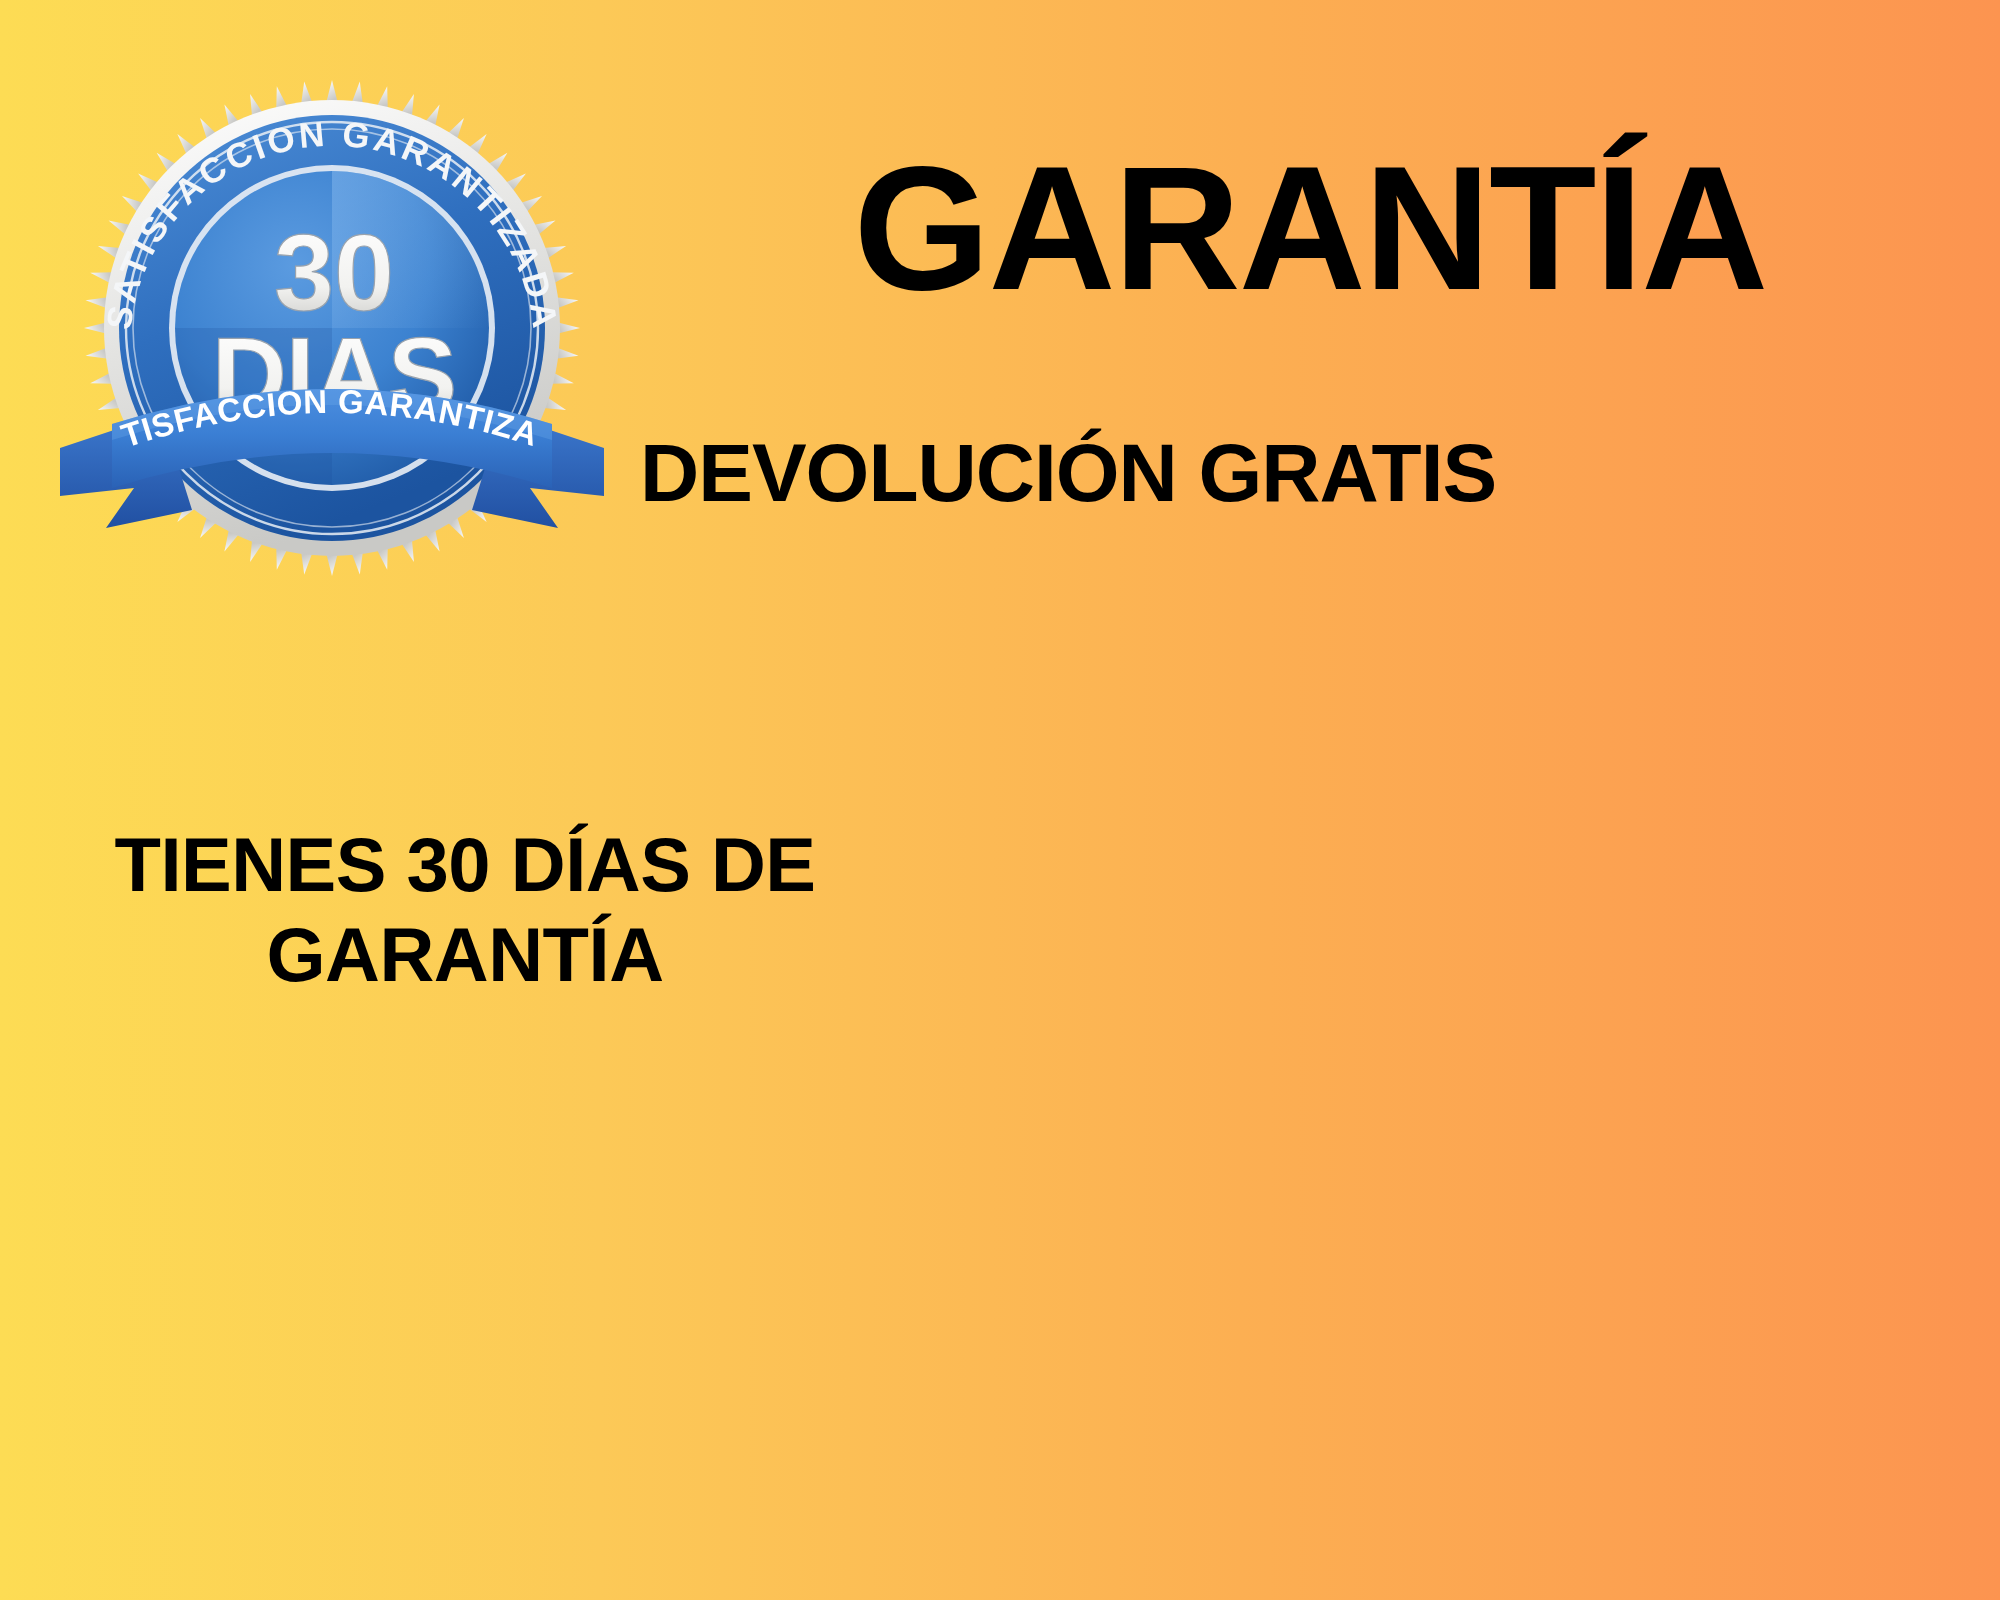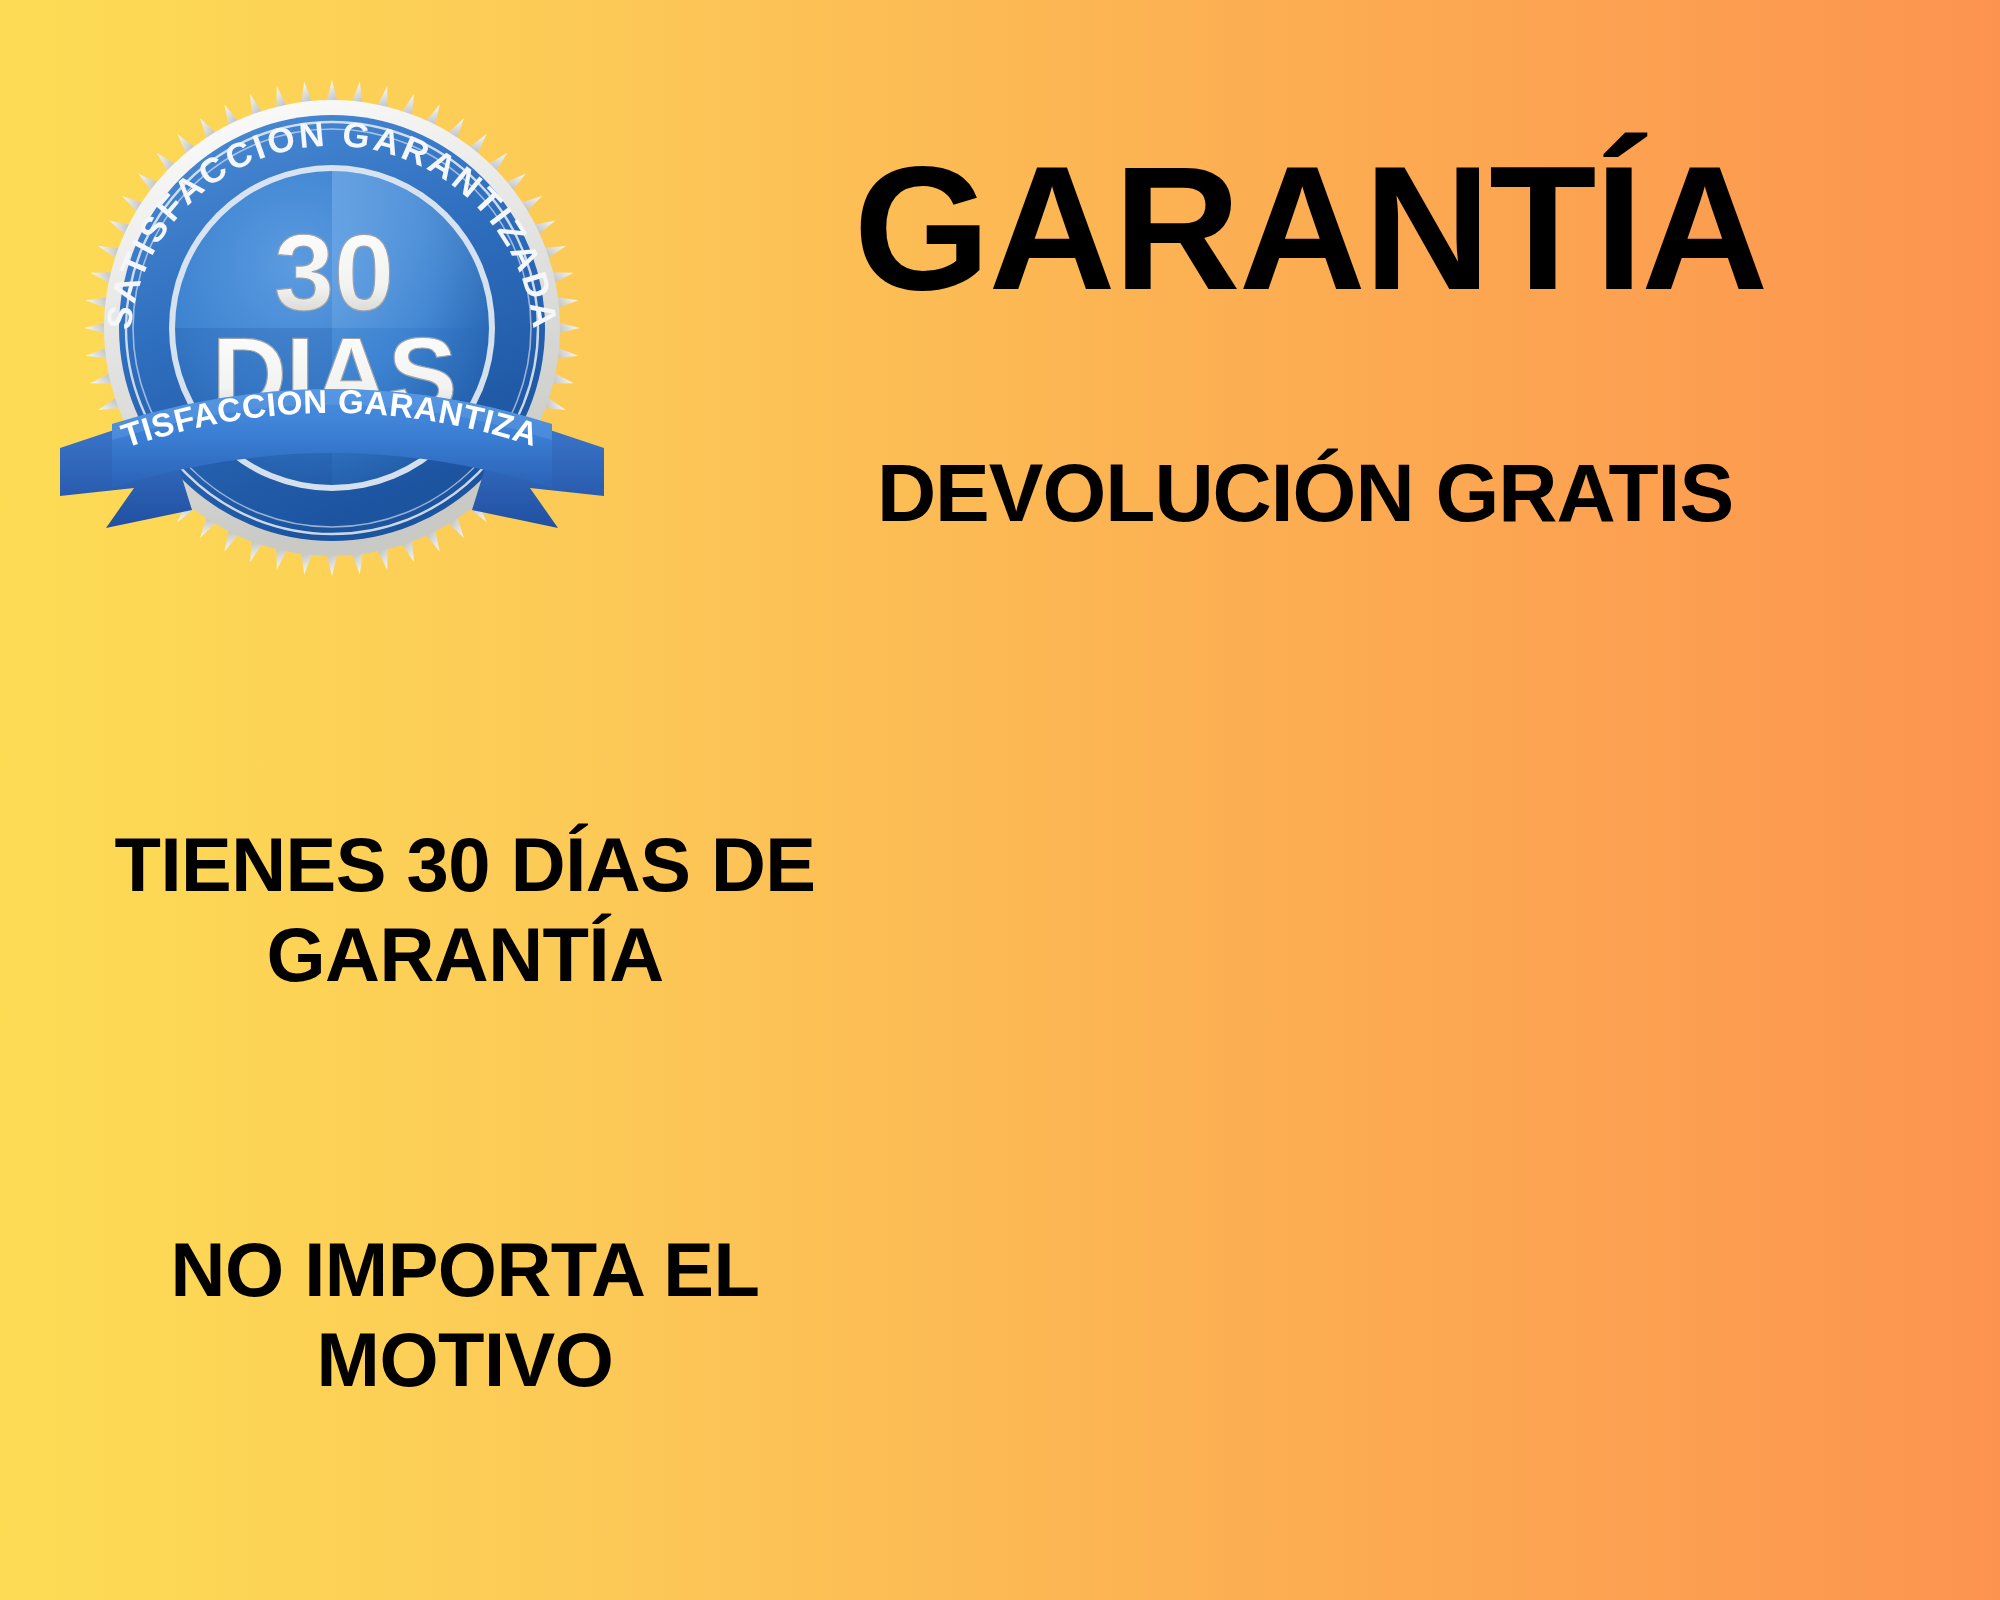--- a/index.html
+++ b/index.html
@@ -55,23 +55,21 @@
     line-height: 1.0;
     text-align: center;
     letter-spacing: -2px;
   }
 
   #subhead {
     left: 640px;
     top: 430px;
     width: 1330px;
     font-size: 82px;
-    text-align: center;
     letter-spacing: -1px;
-    margin-top: 20px;
   }
 
   #left-block-1 {
     left: 50px;
     top: 780px;
     width: 830px;
     font-size: 76px;
     text-align: center;
     line-height: 1.18;
     margin-top: 40px;
@@ -239,17 +237,15 @@
     </svg>
   </div>
 
   <div class="txt" id="headline">GARANTÍA</div>
 
   <div class="txt" id="subhead">DEVOLUCIÓN GRATIS</div>
 
   <div class="txt" id="left-block-1">TIENES 30 DÍAS DE
 GARANTÍA</div>
 
-  <div class="txt" id="left-block-2">NO IMPORTA EL
-MOTIVO</div>
 
 
 </div>
 
 </body></html>

